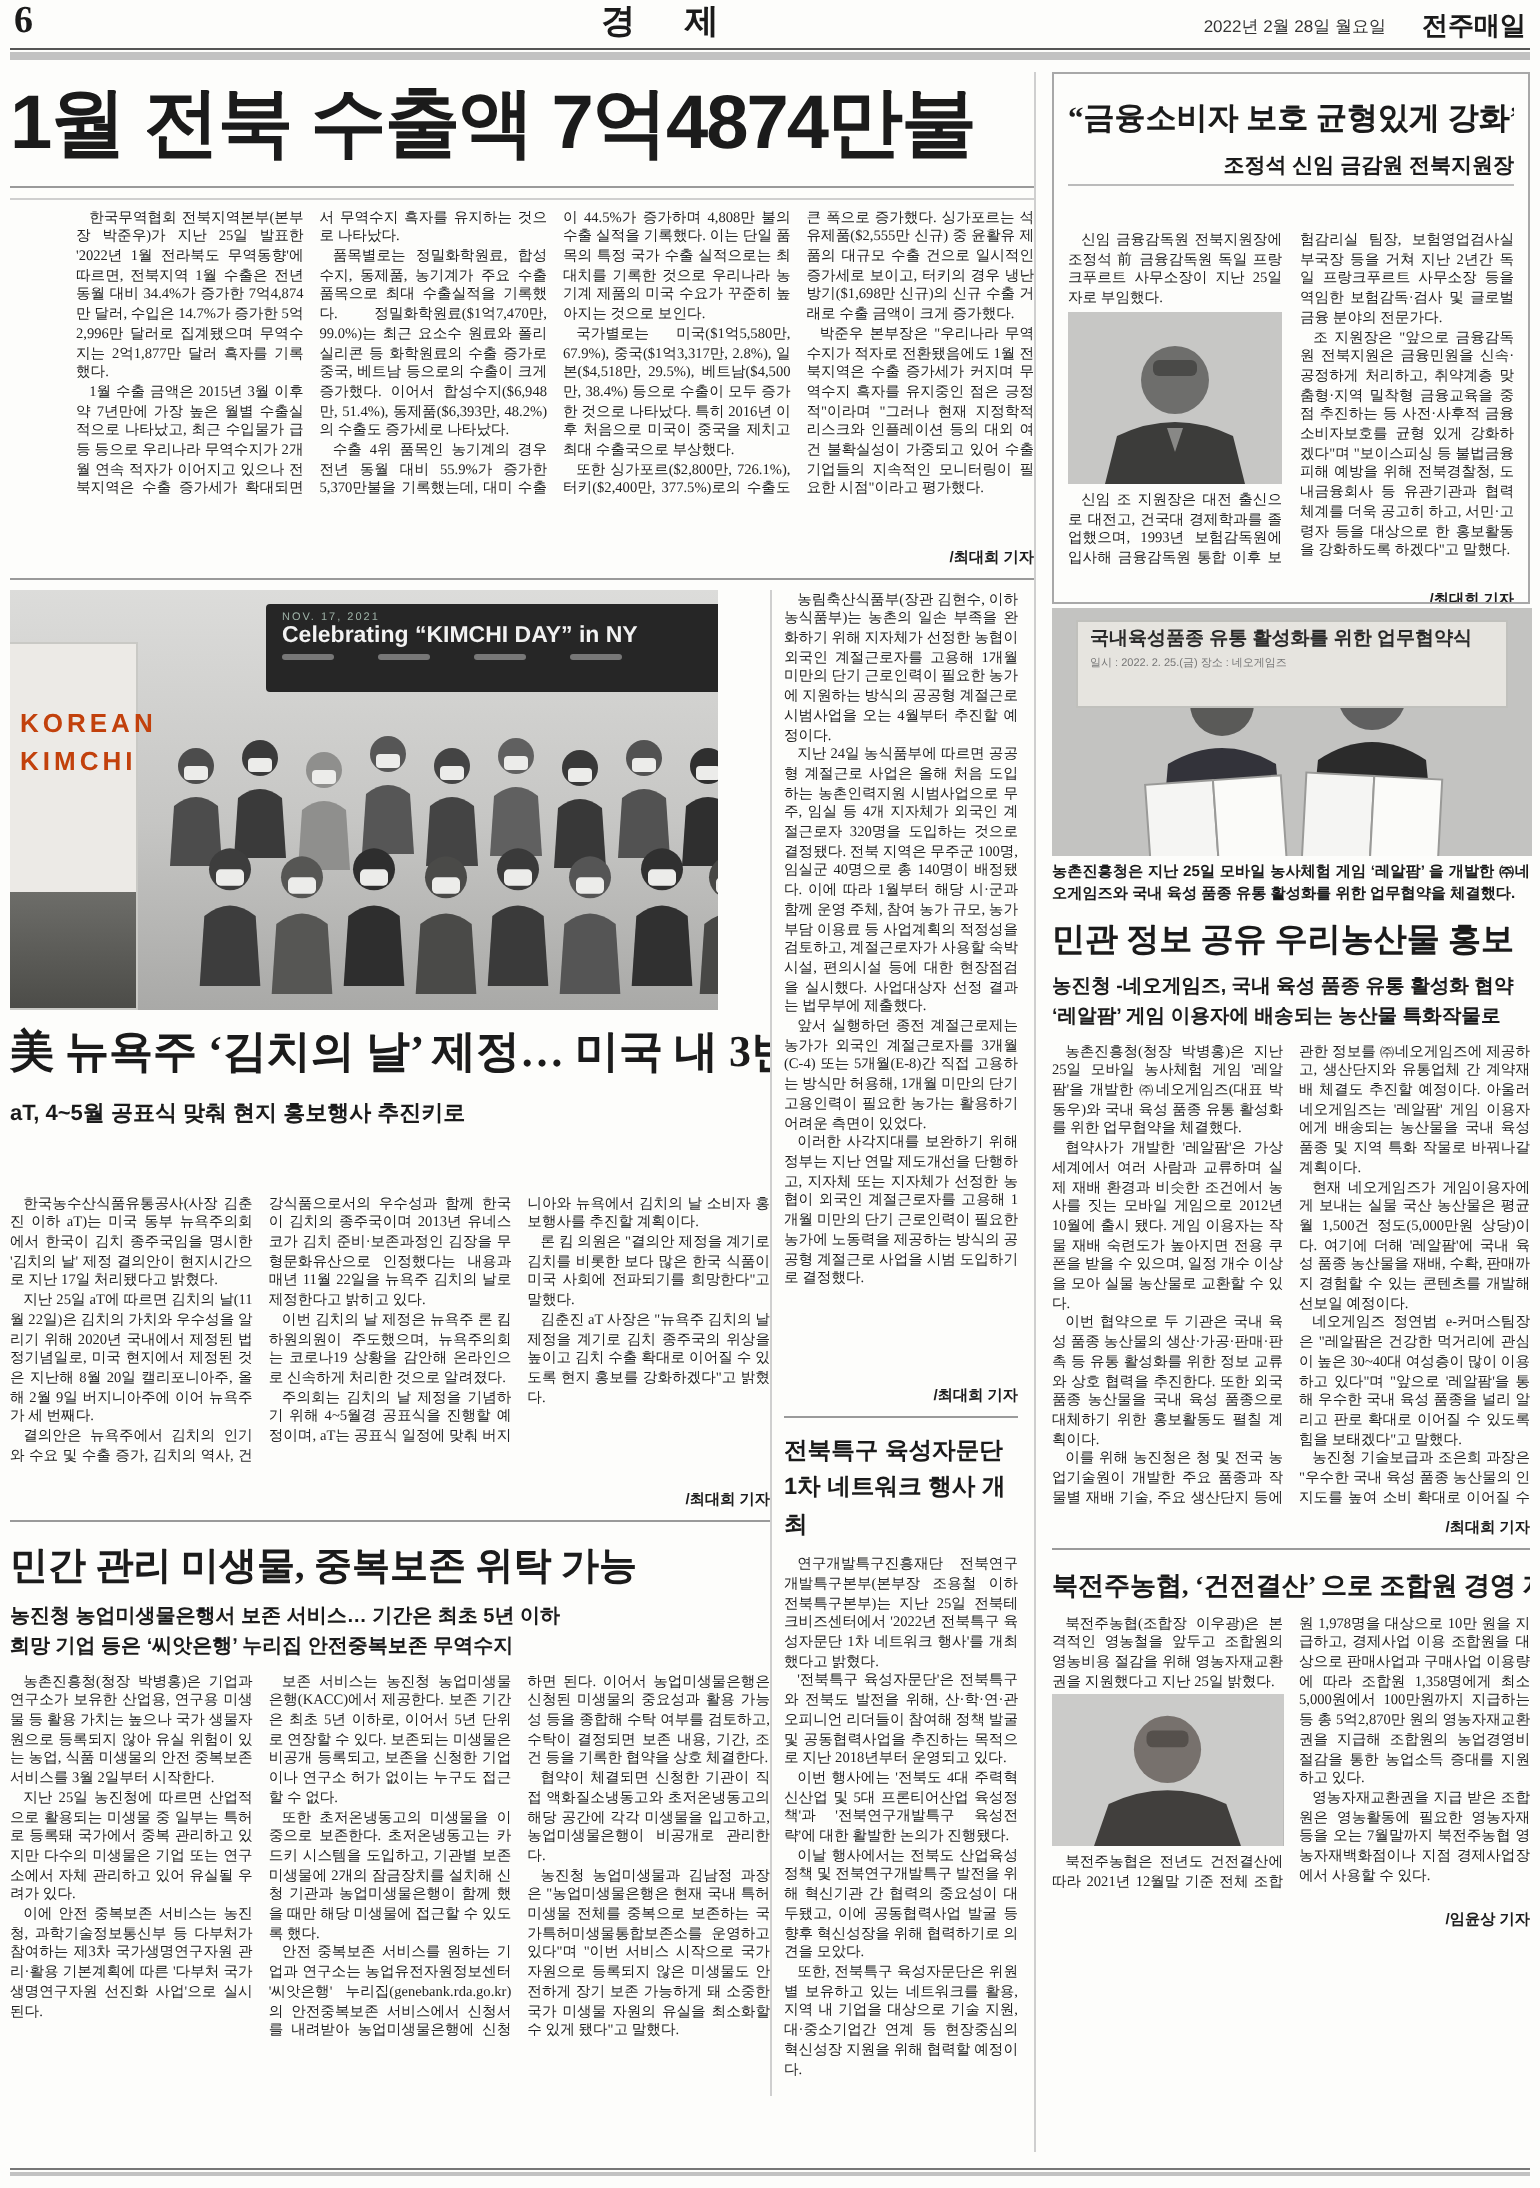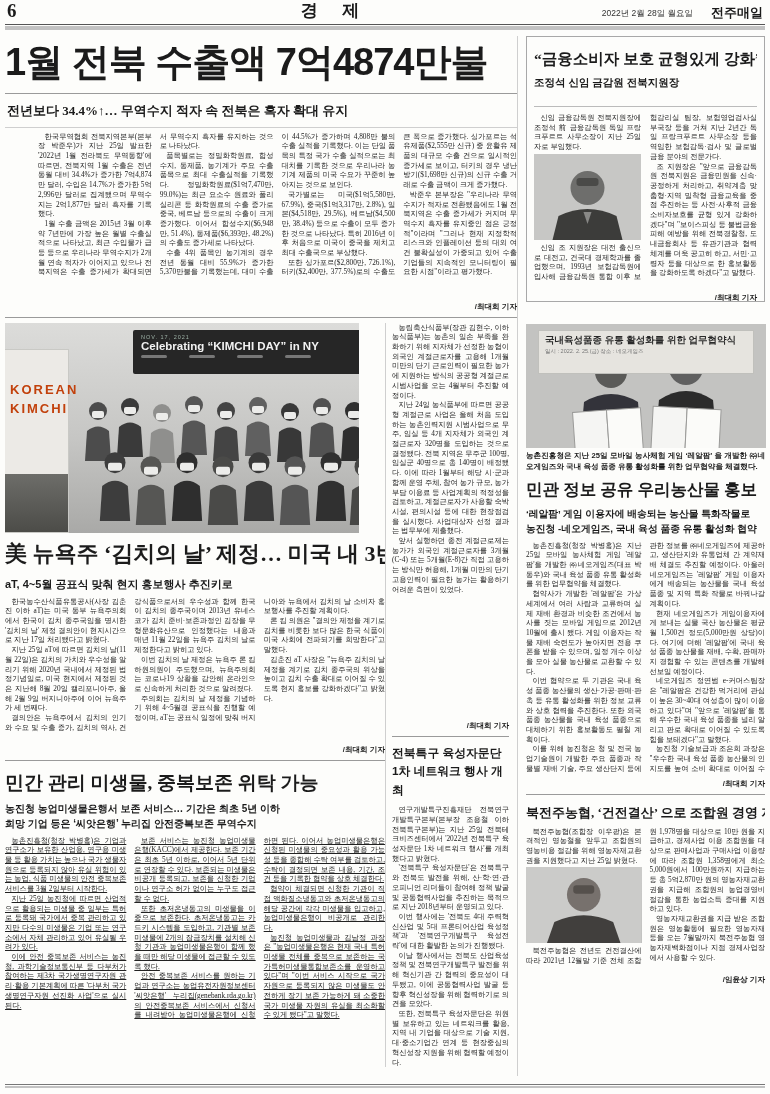--- a/index.html
+++ b/index.html
@@ -51,43 +51,43 @@
   .kppl { position:absolute; left:0; top:0; }
 
   
   .caption { display:flex; font-size:7.6px; font-weight:bold; font-family:"Liberation Sans",sans-serif; color:#222; padding:3px 0 1px 0; }
   .caption .ctext { flex:1; }
   .caption .credit { width:80px; text-align:right; font-weight:normal; color:#333; }
 
   
   .k-headline { font-size:22px; font-weight:bold; letter-spacing:0px; white-space:nowrap; overflow:hidden; padding:6px 0 4px 0; }
   .k-sub { font-size:11px; font-weight:bold; font-family:"Liberation Sans",sans-serif; padding:4px 0 5px 0; }
-  .k-body { column-count:3; column-gap:8px; height:146px; }
+  .k-body { column-count:3; column-gap:8px; height:146px;margin-top:28px; }
 
   
   .m-headline { font-size:19px; font-weight:bold; white-space:nowrap; overflow:hidden; padding:4px 0 3px 0; }
   .m-sub { font-size:10px; font-weight:bold; font-family:"Liberation Sans",sans-serif; line-height:1.5; padding:2px 0 5px 0; }
-  .m-body { column-count:3; column-gap:8px; height:212px;text-decoration:underline; }
+  .m-body { column-count:3; column-gap:8px; height:212px; }
 
   
   .s-headline { font-size:14.5px; font-weight:bold; line-height:1.55; padding:2px 0 6px 0; }
   .s-body { height:396px; }
   .j-headline { font-size:11.8px; font-weight:bold; font-family:"Liberation Sans",sans-serif; line-height:1.6; padding:2px 0 5px 0; }
   .j-body { height:262px; }
 
   
   .finbox { border:1px solid #a8a8a8; padding:8px 7px 6px 7px; height:266px; overflow:hidden; }
   .fin-title { text-align:center; font-size:15.5px; font-weight:bold; white-space:nowrap; overflow:hidden; padding:4px 0 6px 0; }
-  .fin-sub { text-align:left; font-size:10.5px; font-weight:bold; font-family:"Liberation Sans",sans-serif; border-bottom:1px solid #bbb; padding-bottom:16px; margin-bottom:6px; }
+  .fin-sub { text-align:right; font-size:10.5px; font-weight:bold; font-family:"Liberation Sans",sans-serif; border-bottom:1px solid #bbb; padding-bottom:2px; margin-bottom:22px; }
   .fin-body { column-count:2; column-gap:9px; height:178px; }
   .portrait { width:100%; height:86px; background:linear-gradient(160deg,#d6d6d4,#b9b9b7); margin:2px 0 3px 0; position:relative; overflow:hidden; break-inside:avoid; }
   .portrait svg { display:block; }
 
   
-  .mou-photo { position:relative; width:240px; height:124px; background:linear-gradient(180deg,#d3d3d1 0%,#bebebc 60%,#9f9f9d 100%); margin-top:22px; overflow:hidden; }
+  .mou-photo { position:relative; width:240px; height:124px; background:linear-gradient(180deg,#d3d3d1 0%,#bebebc 60%,#9f9f9d 100%); margin-top:2px; overflow:hidden; }
   .mou-banner { position:absolute; left:12px; top:6px; width:216px; height:44px; background:#e6e4df; border:1px solid #c0c0bc; padding:3px 6px; }
   .mou-banner .t { font-size:9.5px; font-weight:bold; font-family:"Liberation Sans",sans-serif; color:#2a2a2a; line-height:1.3; }
   .mou-banner .s { font-size:5.5px; color:#777; margin-top:2px; font-family:"Liberation Sans",sans-serif; }
   .mou-caption { font-size:7.6px; font-weight:bold; font-family:"Liberation Sans",sans-serif; text-align:justify; padding:3px 0 2px 0; line-height:1.4; }
   .mk-headline { font-size:16.5px; font-weight:bold; white-space:nowrap; overflow:hidden; padding:5px 0 3px 0; }
   .mk-sub { font-size:9.8px; font-weight:bold; font-family:"Liberation Sans",sans-serif; line-height:1.55; padding:2px 0 4px 0; }
   .mk-body { column-count:2; column-gap:8px; height:236px; }
 
   
   .nh-headline { font-size:13px; font-weight:bold; white-space:nowrap; overflow:hidden; padding:4px 0 5px 0; }
@@ -108,21 +108,20 @@
   </div>
   <div class="hdr-rule"></div>
 
   <div class="main">
 
     <div class="lcol">
 
       <div>
         <h1 class="export-headline">1월 전북 수출액 7억4874만불</h1>
         <div class="rule"></div>
-        <div class="export-sub">전년보다 34.4%↑… 무역수지 적자 속 전북은 흑자 확대 유지</div>
         <div class="rule-lt"></div>
         <div class="body export-body">
             <p>한국무역협회 전북지역본부(본부장 박준우)가 지난 25일 발표한 '2022년 1월 전라북도 무역동향'에 따르면, 전북지역 1월 수출은 전년 동월 대비 34.4%가 증가한 7억4,874만 달러, 수입은 14.7%가 증가한 5억2,996만 달러로 집계됐으며 무역수지는 2억1,877만 달러 흑자를 기록했다.</p>
             <p>1월 수출 금액은 2015년 3월 이후 약 7년만에 가장 높은 월별 수출실적으로 나타났고, 최근 수입물가 급등 등으로 우리나라 무역수지가 2개월 연속 적자가 이어지고 있으나 전북지역은 수출 증가세가 확대되면서 무역수지 흑자를 유지하는 것으로 나타났다.</p>
             <p>품목별로는 정밀화학원료, 합성수지, 동제품, 농기계가 주요 수출 품목으로 최대 수출실적을 기록했다. 정밀화학원료($1억7,470만, 99.0%)는 최근 요소수 원료와 폴리실리콘 등 화학원료의 수출 증가로 중국, 베트남 등으로의 수출이 크게 증가했다. 이어서 합성수지($6,948만, 51.4%), 동제품($6,393만, 48.2%)의 수출도 증가세로 나타났다.</p>
             <p>수출 4위 품목인 농기계의 경우 전년 동월 대비 55.9%가 증가한 5,370만불을 기록했는데, 대미 수출이 44.5%가 증가하며 4,808만 불의 수출 실적을 기록했다. 이는 단일 품목의 특정 국가 수출 실적으로는 최대치를 기록한 것으로 우리나라 농기계 제품의 미국 수요가 꾸준히 높아지는 것으로 보인다.</p>
             <p>국가별로는 미국($1억5,580만, 67.9%), 중국($1억3,317만, 2.8%), 일본($4,518만, 29.5%), 베트남($4,500만, 38.4%) 등으로 수출이 모두 증가한 것으로 나타났다. 특히 2016년 이후 처음으로 미국이 중국을 제치고 최대 수출국으로 부상했다.</p>
             <p>또한 싱가포르($2,800만, 726.1%), 터키($2,400만, 377.5%)로의 수출도 큰 폭으로 증가했다. 싱가포르는 석유제품($2,555만 신규) 중 윤활유 제품의 대규모 수출 건으로 일시적인 증가세로 보이고, 터키의 경우 냉난방기($1,698만 신규)의 신규 수출 거래로 수출 금액이 크게 증가했다.</p>
             <p>박준우 본부장은 "우리나라 무역수지가 적자로 전환됐음에도 1월 전북지역은 수출 증가세가 커지며 무역수지 흑자를 유지중인 점은 긍정적"이라며 "그러나 현재 지정학적 리스크와 인플레이션 등의 대외 여건 불확실성이 가중되고 있어 수출기업들의 지속적인 모니터링이 필요한 시점"이라고 평가했다.</p>
           </div>
@@ -211,20 +210,21 @@
               <p>협약이 체결되면 신청한 기관이 직접 액화질소냉동고와 초저온냉동고의 해당 공간에 각각 미생물을 입고하고, 농업미생물은행이 비공개로 관리한다.</p>
               <p>농진청 농업미생물과 김남정 과장은 "농업미생물은행은 현재 국내 특허 미생물 전체를 중복으로 보존하는 국가특허미생물통합보존소를 운영하고 있다"며 "이번 서비스 시작으로 국가 자원으로 등록되지 않은 미생물도 안전하게 장기 보존 가능하게 돼 소중한 국가 미생물 자원의 유실을 최소화할 수 있게 됐다"고 말했다.</p>
             </div>
         </div>
 
         <div class="midcol">
           <div class="body s-body">
               <p>농림축산식품부(장관 김현수, 이하 농식품부)는 농촌의 일손 부족을 완화하기 위해 지자체가 선정한 농협이 외국인 계절근로자를 고용해 1개월 미만의 단기 근로인력이 필요한 농가에 지원하는 방식의 공공형 계절근로 시범사업을 오는 4월부터 추진할 예정이다.</p>
               <p>지난 24일 농식품부에 따르면 공공형 계절근로 사업은 올해 처음 도입하는 농촌인력지원 시범사업으로 무주, 임실 등 4개 지자체가 외국인 계절근로자 320명을 도입하는 것으로 결정됐다. 전북 지역은 무주군 100명, 임실군 40명으로 총 140명이 배정됐다. 이에 따라 1월부터 해당 시·군과 함께 운영 주체, 참여 농가 규모, 농가 부담 이용료 등 사업계획의 적정성을 검토하고, 계절근로자가 사용할 숙박 시설, 편의시설 등에 대한 현장점검을 실시했다. 사업대상자 선정 결과는 법무부에 제출했다.</p>
               <p>앞서 실행하던 종전 계절근로제는 농가가 외국인 계절근로자를 3개월(C-4) 또는 5개월(E-8)간 직접 고용하는 방식만 허용해, 1개월 미만의 단기 고용인력이 필요한 농가는 활용하기 어려운 측면이 있었다.</p>
+              <p>이러한 사각지대를 보완하기 위해 정부는 지난 연말 제도개선을 단행하고, 지자체 또는 지자체가 선정한 농협이 외국인 계절근로자를 고용해 1개월 미만의 단기 근로인력이 필요한 농가에 노동력을 제공하는 방식의 공공형 계절근로 사업을 시범 도입하기로 결정했다.</p>
             </div>
           <div class="byline">/최대희 기자</div>
 
           <div class="rule"></div>
 
           <h2 class="j-headline">
             <div>전북특구 육성자문단</div>
             <div>1차 네트워크 행사 개최</div>
           </h2>
           <div class="body j-body">
@@ -288,22 +288,22 @@
         </svg>
         <div class="mou-banner">
           <div class="t">국내육성품종 유통 활성화를 위한 업무협약식</div>
           <div class="s">일시 : 2022. 2. 25.(금)   장소 : 네오게임즈</div>
         </div>
       </div>
       <div class="mou-caption">농촌진흥청은 지난 25일 모바일 농사체험 게임 ‘레알팜’ 을 개발한 ㈜네오게임즈와 국내 육성 품종 유통 활성화를 위한 업무협약을 체결했다.</div>
 
       <h2 class="mk-headline">민관 정보 공유 우리농산물 홍보</h2>
       <div class="mk-sub">
+        <div>농진청 -네오게임즈, 국내 육성 품종 유통 활성화 협약</div>
         <div>‘레알팜’ 게임 이용자에 배송되는 농산물 특화작물로</div>
-        <div>농진청 -네오게임즈, 국내 육성 품종 유통 활성화 협약</div>
       </div>
       <div class="body mk-body">
           <p>농촌진흥청(청장 박병홍)은 지난 25일 모바일 농사체험 게임 '레알팜'을 개발한 ㈜네오게임즈(대표 박동우)와 국내 육성 품종 유통 활성화를 위한 업무협약을 체결했다.</p>
           <p>협약사가 개발한 '레알팜'은 가상세계에서 여러 사람과 교류하며 실제 재배 환경과 비슷한 조건에서 농사를 짓는 모바일 게임으로 2012년 10월에 출시 됐다. 게임 이용자는 작물 재배 숙련도가 높아지면 전용 쿠폰을 받을 수 있으며, 일정 개수 이상을 모아 실물 농산물로 교환할 수 있다.</p>
           <p>이번 협약으로 두 기관은 국내 육성 품종 농산물의 생산·가공·판매·판촉 등 유통 활성화를 위한 정보 교류와 상호 협력을 추진한다. 또한 외국 품종 농산물을 국내 육성 품종으로 대체하기 위한 홍보활동도 펼칠 계획이다.</p>
           <p>이를 위해 농진청은 청 및 전국 농업기술원이 개발한 주요 품종과 작물별 재배 기술, 주요 생산단지 등에 관한 정보를 ㈜네오게임즈에 제공하고, 생산단지와 유통업체 간 계약재배 체결도 추진할 예정이다. 아울러 네오게임즈는 '레알팜' 게임 이용자에게 배송되는 농산물을 국내 육성 품종 및 지역 특화 작물로 바꿔나갈 계획이다.</p>
           <p>현재 네오게임즈가 게임이용자에게 보내는 실물 국산 농산물은 평균 월 1,500건 정도(5,000만원 상당)이다. 여기에 더해 '레알팜'에 국내 육성 품종 농산물을 재배, 수확, 판매까지 경험할 수 있는 콘텐츠를 개발해 선보일 예정이다.</p>
           <p>네오게임즈 정연범 e-커머스팀장은 "레알팜은 건강한 먹거리에 관심이 높은 30~40대 여성층이 많이 이용하고 있다"며 "앞으로 '레알팜'을 통해 우수한 국내 육성 품종을 널리 알리고 판로 확대로 이어질 수 있도록 힘을 보태겠다"고 말했다.</p>
           <p>농진청 기술보급과 조은희 과장은 "우수한 국내 육성 품종 농산물의 인지도를 높여 소비 확대로 이어질 수 있도록 하겠다"며 "다양한 민간기업과 협력을 강화하고 농산물 판로 개척을 위해 다각적으로 노력하겠다"고 전했다.</p>
         </div>

